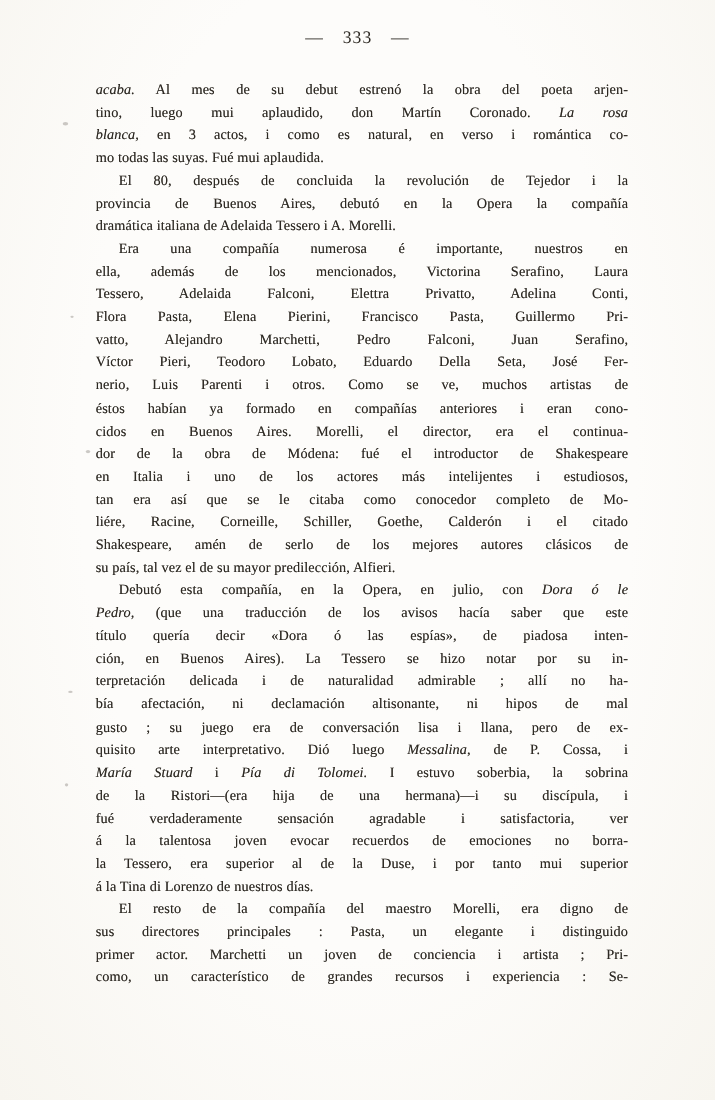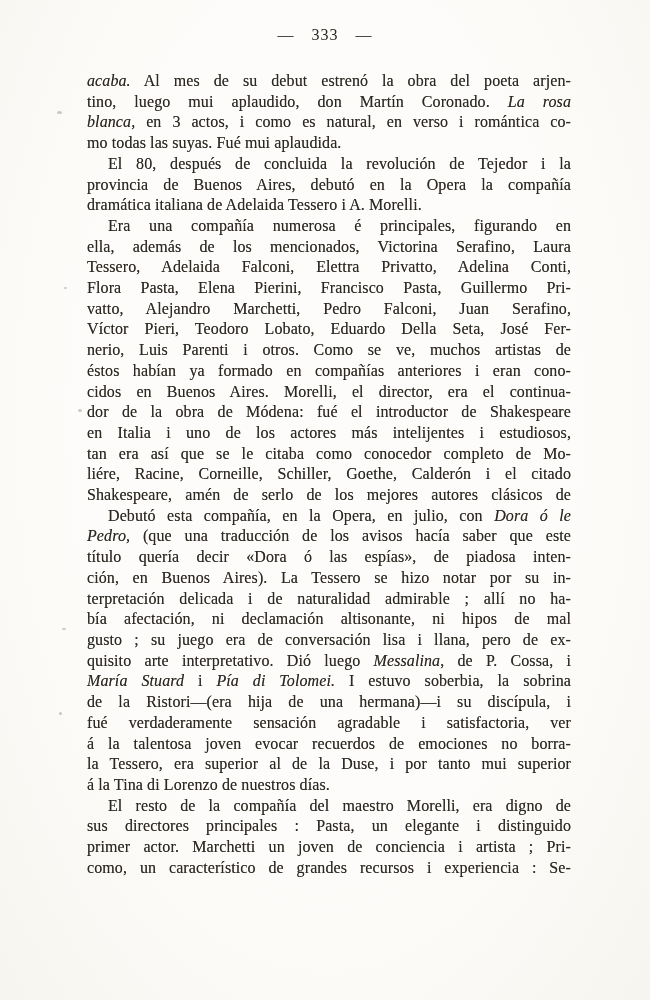--- a/index.html
+++ b/index.html
@@ -29,21 +29,21 @@
     font-size: 16px;
     letter-spacing: 1px;
     word-spacing: 12px;
     color: var(--ink, #2c2822);
   }
   .text-block {
     position: absolute;
     left: 87px;
     top: 71px;
     width: 484px;
-    font-size: 16px;
+    font-size: 13px;
     line-height: 20.7px;
     letter-spacing: 0.1px;
     text-shadow: 0 0 0.5px rgba(44, 40, 34, 0.55);
   }
   .line {
     text-align: justify;
     text-align-last: justify;
     white-space: nowrap; 
   }
   .line { white-space: normal; }
@@ -76,34 +76,35 @@
   <div class="page-number">— 333 —</div>
 
   <div class="text-block">
       <div class="line"><span class="it">acaba.</span><span> Al mes de su debut estrenó la obra del poeta arjen-</span></div>
       <div class="line"><span>tino, luego mui aplaudido, don Martín Coronado. </span><span class="it">La rosa</span></div>
       <div class="line"><span class="it">blanca,</span><span> en 3 actos, i como es natural, en verso i romántica co-</span></div>
       <div class="line short"><span>mo todas las suyas. Fué mui aplaudida.</span></div>
       <div class="line indent"><span>El 80, después de concluida la revolución de Tejedor i la</span></div>
       <div class="line"><span>provincia de Buenos Aires, debutó en la Opera la compañía</span></div>
       <div class="line short"><span>dramática italiana de Adelaida Tessero i A. Morelli.</span></div>
-      <div class="line indent"><span>Era una compañía numerosa é principales, figurando en</span></div>
+      <div class="line indent"><span>Era una compañía numerosa é importante, nuestros en</span></div>
       <div class="line"><span>ella, además de los mencionados, Victorina Serafino, Laura</span></div>
       <div class="line"><span>Tessero, Adelaida Falconi, Elettra Privatto, Adelina Conti,</span></div>
       <div class="line"><span>Flora Pasta, Elena Pierini, Francisco Pasta, Guillermo Pri-</span></div>
       <div class="line"><span>vatto, Alejandro Marchetti, Pedro Falconi, Juan Serafino,</span></div>
       <div class="line"><span>Víctor Pieri, Teodoro Lobato, Eduardo Della Seta, José Fer-</span></div>
       <div class="line"><span>nerio, Luis Parenti i otros. Como se ve, muchos artistas de</span></div>
       <div class="line"><span>éstos habían ya formado en compañías anteriores i eran cono-</span></div>
       <div class="line"><span>cidos en Buenos Aires. Morelli, el director, era el continua-</span></div>
       <div class="line"><span>dor de la obra de Módena: fué el introductor de Shakespeare</span></div>
       <div class="line"><span>en Italia i uno de los actores más intelijentes i estudiosos,</span></div>
       <div class="line"><span>tan era así que se le citaba como conocedor completo de Mo-</span></div>
       <div class="line"><span>liére, Racine, Corneille, Schiller, Goethe, Calderón i el citado</span></div>
       <div class="line"><span>Shakespeare, amén de serlo de los mejores autores clásicos de</span></div>
+      <div class="line short"><span>su país, tal vez el de su mayor predilección, Alfieri.</span></div>
       <div class="line indent"><span>Debutó esta compañía, en la Opera, en julio, con </span><span class="it">Dora ó le</span></div>
       <div class="line"><span class="it">Pedro,</span><span> (que una traducción de los avisos hacía saber que este</span></div>
       <div class="line"><span>título quería decir «Dora ó las espías», de piadosa inten-</span></div>
       <div class="line"><span>ción, en Buenos Aires). La Tessero se hizo notar por su in-</span></div>
       <div class="line"><span>terpretación delicada i de naturalidad admirable ; allí no ha-</span></div>
       <div class="line"><span>bía afectación, ni declamación altisonante, ni hipos de mal</span></div>
       <div class="line"><span>gusto ; su juego era de conversación lisa i llana, pero de ex-</span></div>
       <div class="line"><span>quisito arte interpretativo. Dió luego </span><span class="it">Messalina</span><span>, de P. Cossa, i</span></div>
       <div class="line"><span class="it">María Stuard</span><span> i </span><span class="it">Pía di Tolomei.</span><span> I estuvo soberbia, la sobrina</span></div>
       <div class="line"><span>de la Ristori—(era hija de una hermana)—i su discípula, i</span></div>

